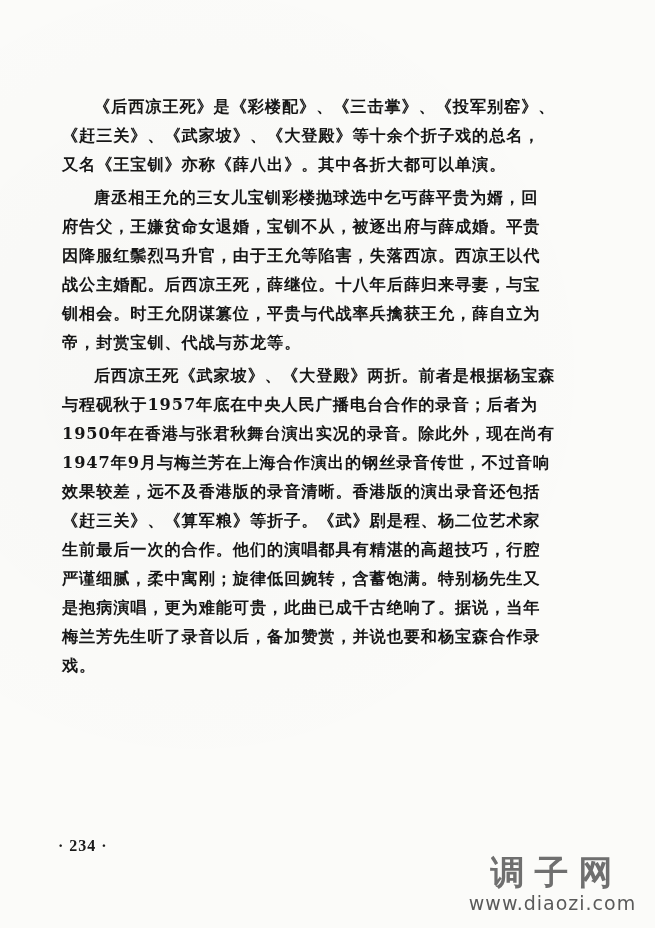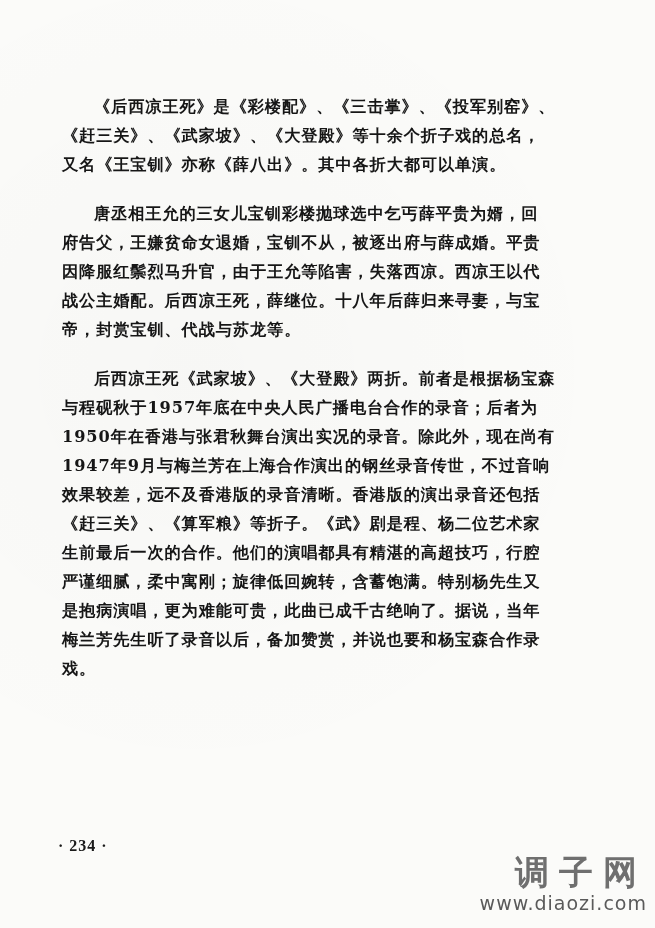--- a/index.html
+++ b/index.html
@@ -23,31 +23,31 @@
     }
     .line {
       font-size: 16.2px;
       line-height: 29px;
       height: 29px;
       white-space: nowrap;
       letter-spacing: 0.9px;
       font-weight: bold;
     }
     .line.indent { padding-left: 32px; }
-    .line.para-gap { margin-top: 20px; }
+    .line.para-gap { margin-top: 4px; }
     .page-number {
       position: absolute; left: 58px; top: 837px;
       font-family: "Liberation Serif", "DejaVu Serif", serif;
       font-weight: bold;
       font-size: 16px; letter-spacing: 1px;
       color: #1a1a1a;
     }
     .watermark {
-      position: absolute; right: 8px; top: 852px; width: 205px; height: 76px;
-      text-align: right;
+      position: absolute; right: 0; top: 852px; width: 205px; height: 76px;
+      text-align: center;
     }
     .wm-title {
       font-family: "DejaVu Sans", sans-serif;
       font-weight: bold; font-size: 34px; letter-spacing: 10px;
       color: #6f6f6f; line-height: 40px; padding-left: 8px;
     }
     .wm-url {
       font-family: "DejaVu Sans", sans-serif;
       font-size: 19px; color: #5a5a5a; line-height: 26px; letter-spacing: 1px;
       margin-top: -2px;
@@ -61,20 +61,21 @@
   <div class="body-text">
 
     <div class="line indent">《后西凉王死》是《彩楼配》、《三击掌》、《投军别窑》、</div>
     <div class="line">《赶三关》、《武家坡》、《大登殿》等十余个折子戏的总名，</div>
     <div class="line">又名《王宝钏》亦称《薛八出》。其中各折大都可以单演。</div>
 
     <div class="line indent para-gap">唐丞相王允的三女儿宝钏彩楼抛球选中乞丐薛平贵为婿，回</div>
     <div class="line">府告父，王嫌贫命女退婚，宝钏不从，被逐出府与薛成婚。平贵</div>
     <div class="line">因降服红鬃烈马升官，由于王允等陷害，失落西凉。西凉王以代</div>
     <div class="line">战公主婚配。后西凉王死，薛继位。十八年后薛归来寻妻，与宝</div>
+    <div class="line">钏相会。时王允阴谋篡位，平贵与代战率兵擒获王允，薛自立为</div>
     <div class="line">帝，封赏宝钏、代战与苏龙等。</div>
 
     <div class="line indent para-gap">后西凉王死《武家坡》、《大登殿》两折。前者是根据杨宝森</div>
     <div class="line">与程砚秋于1957年底在中央人民广播电台合作的录音；后者为</div>
     <div class="line">1950年在香港与张君秋舞台演出实况的录音。除此外，现在尚有</div>
     <div class="line">1947年9月与梅兰芳在上海合作演出的钢丝录音传世，不过音响</div>
     <div class="line">效果较差，远不及香港版的录音清晰。香港版的演出录音还包括</div>
     <div class="line">《赶三关》、《算军粮》等折子。《武》剧是程、杨二位艺术家</div>
     <div class="line">生前最后一次的合作。他们的演唱都具有精湛的高超技巧，行腔</div>
     <div class="line">严谨细腻，柔中寓刚；旋律低回婉转，含蓄饱满。特别杨先生又</div>

